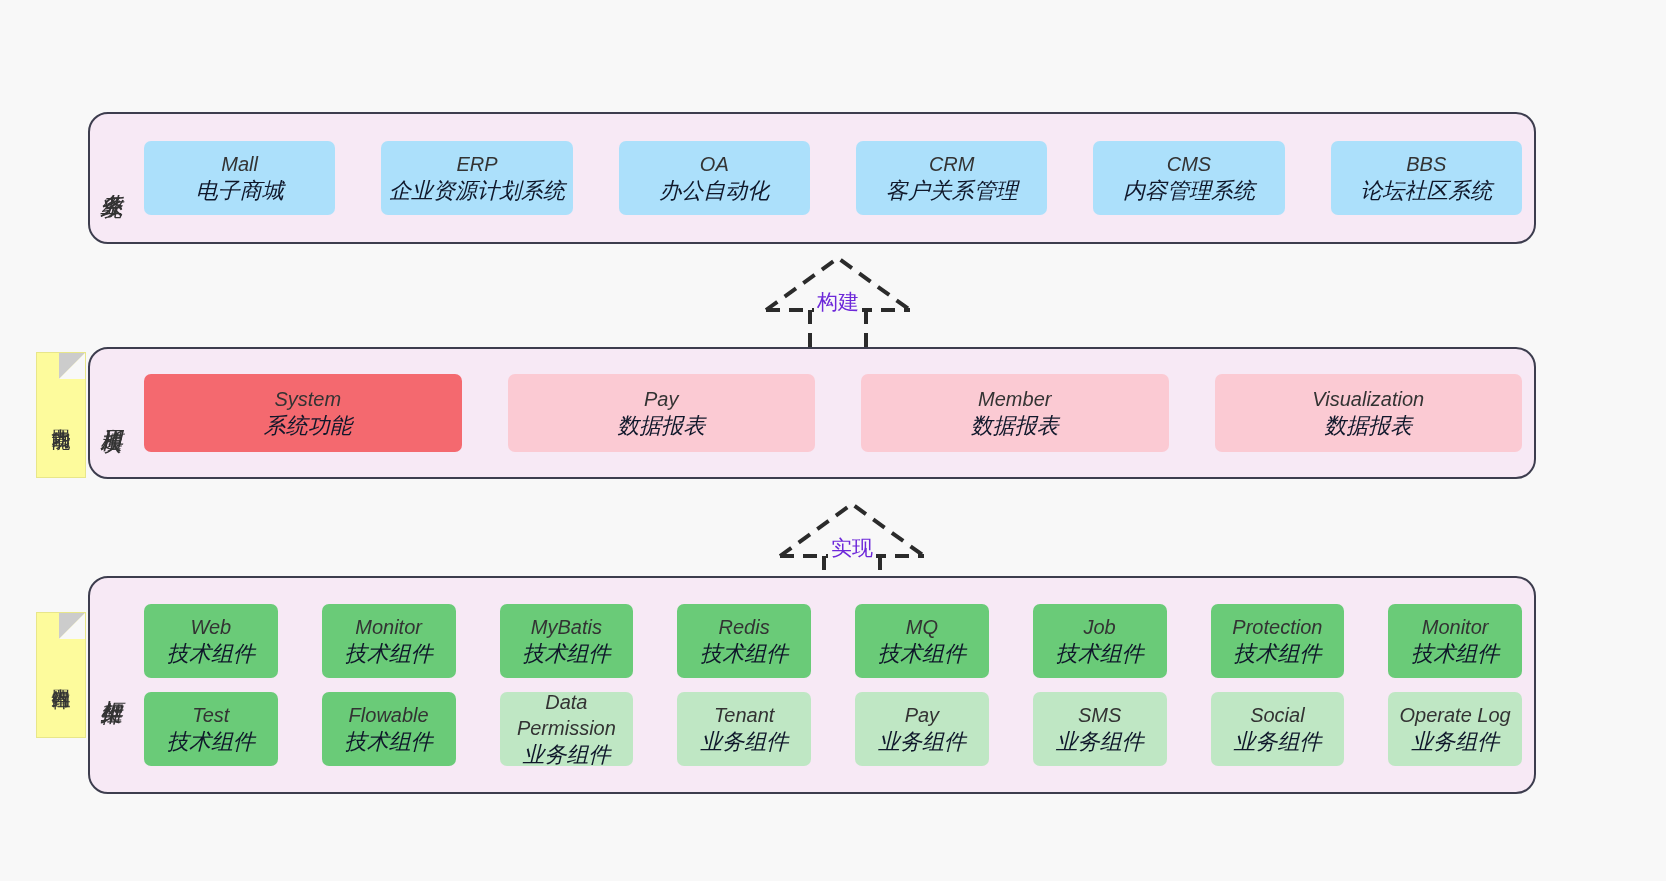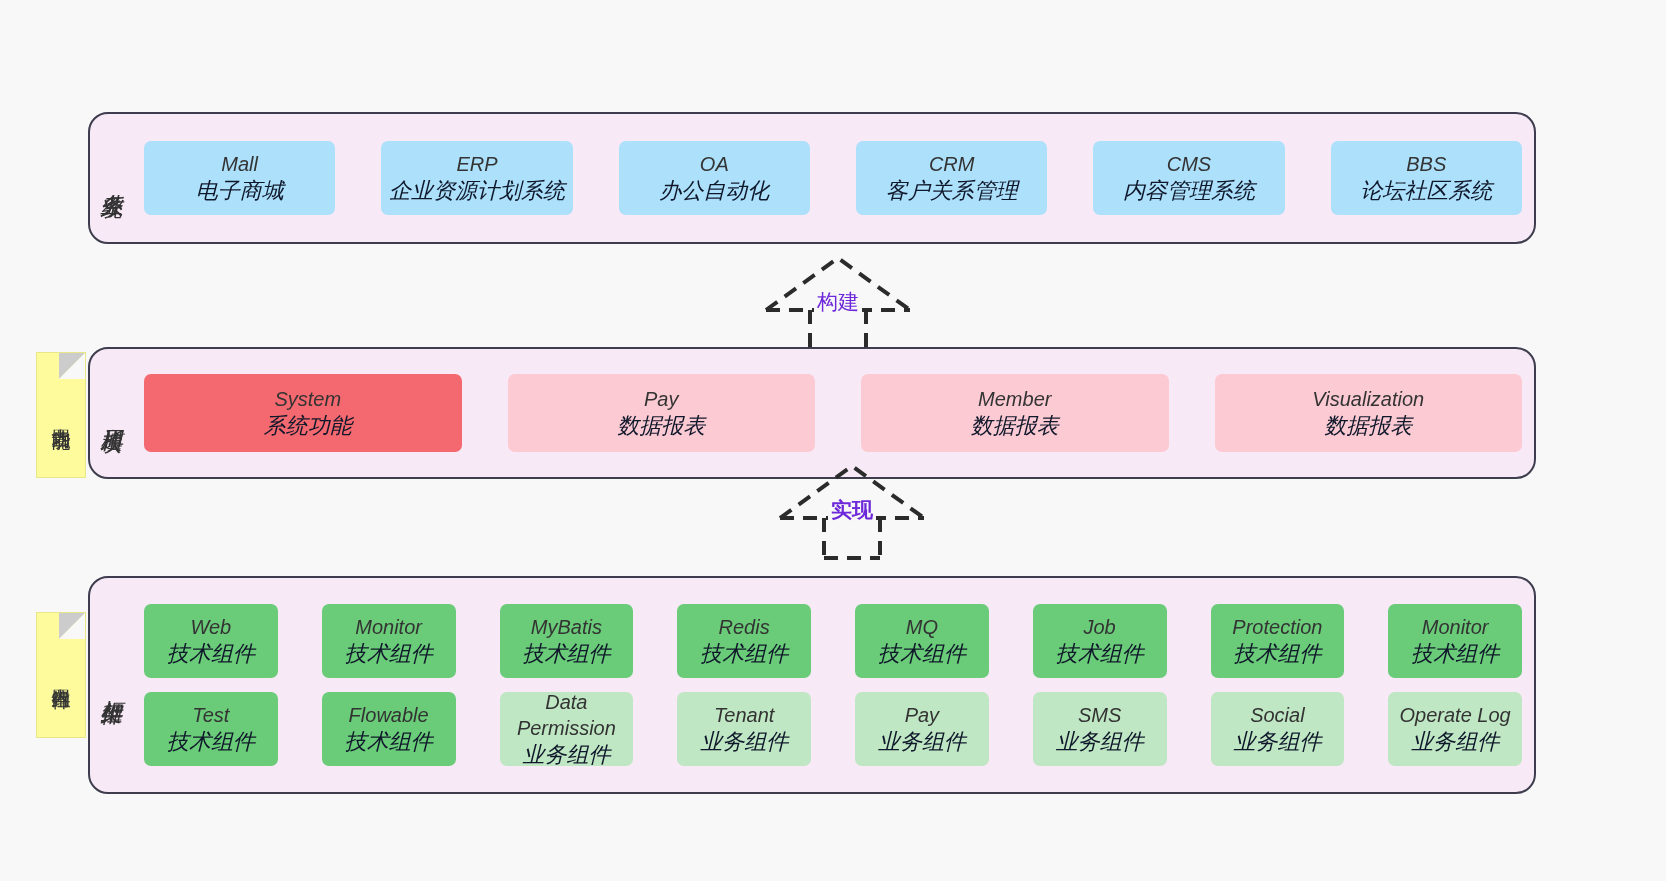--- a/index.html
+++ b/index.html
@@ -163,21 +163,21 @@
     transform: translateX(-50%);
     top: 36px;
     font-size: 21px;
     color: #6d28d9;
     background: #f8f8f8;
     padding: 0 3px;
     white-space: nowrap;
     user-select: none;
   }
   #arrow-build   { left: 748px; top: 252px; }
-  #arrow-realize { left: 762px; top: 460px; font-weight: bold; }
+  #arrow-realize { left: 762px; top: 498px; }
 </style>
 </head>
 <body>
 
 <div class="layer" id="layer-business">
   <div class="layer-label">业务系统</div>
   <div class="layer-body">
     <div class="grid-rows">
       <div class="row">
         <div class="card blue">

